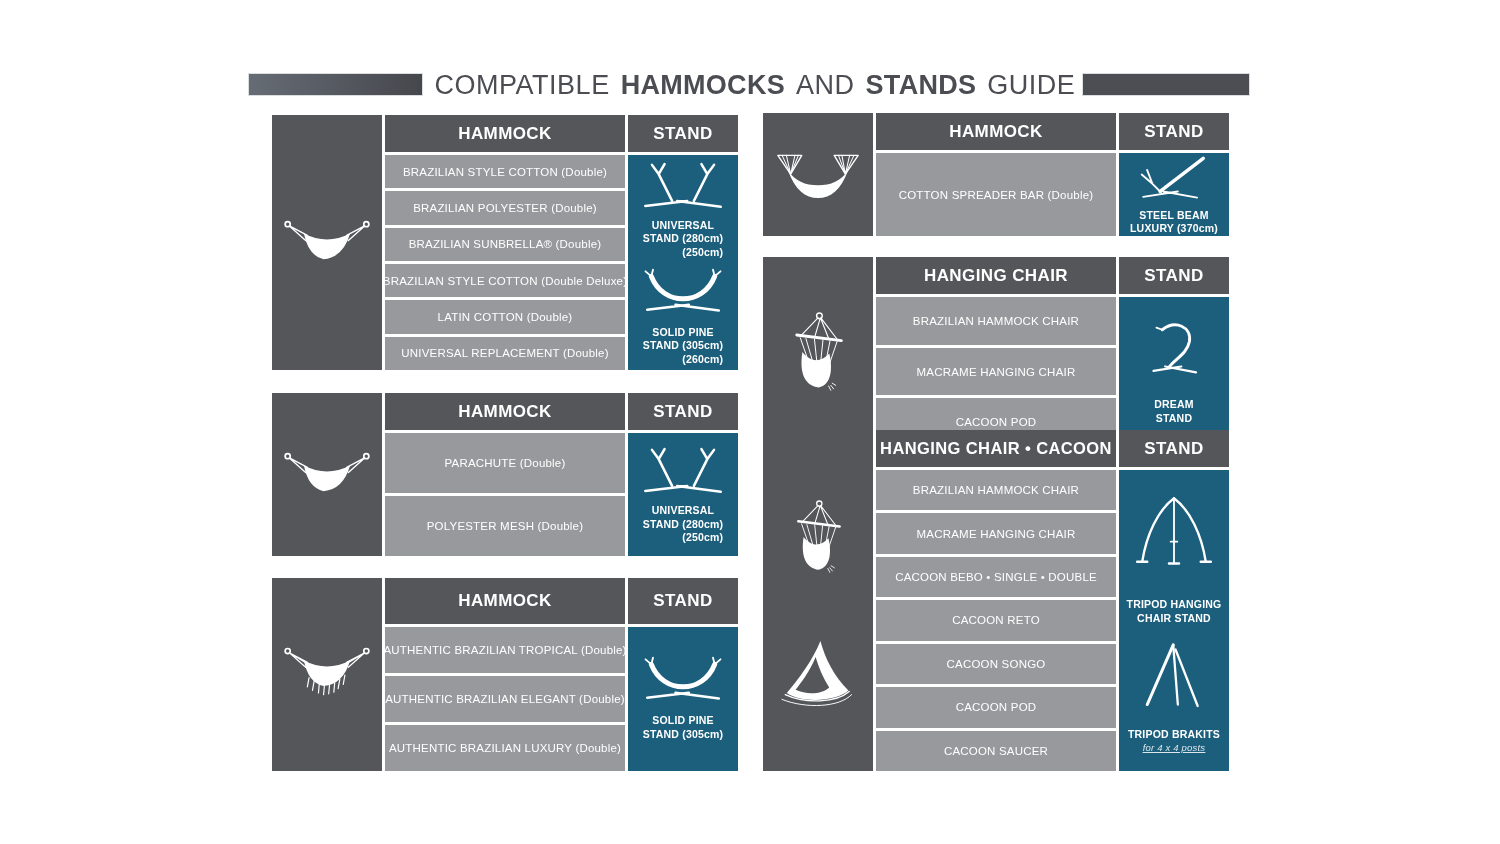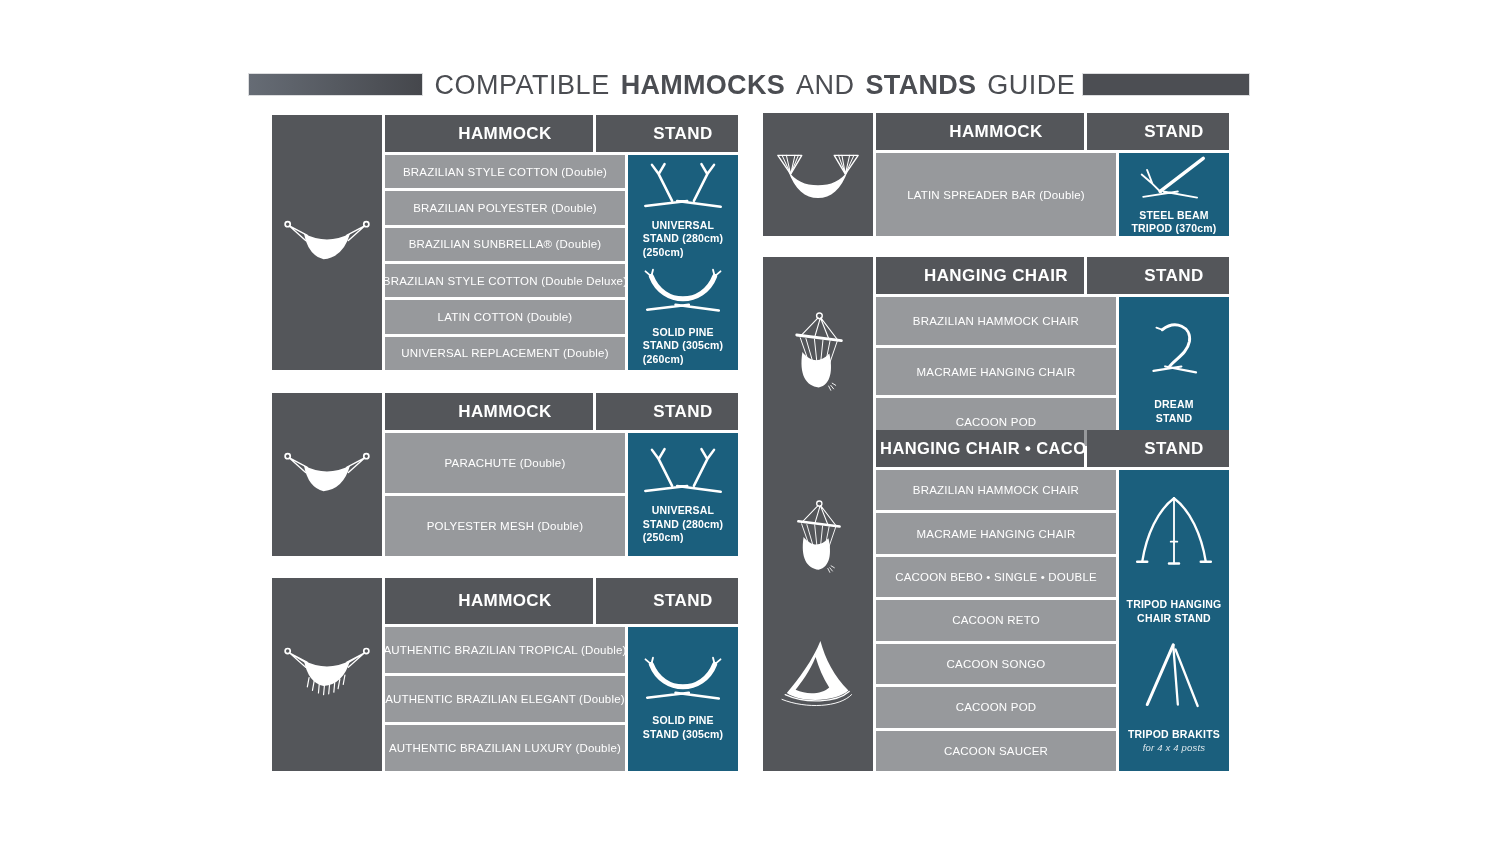--- a/index.html
+++ b/index.html
@@ -16,36 +16,36 @@
   .page-title .bold{font-weight:700;letter-spacing:.3px;}
   
   .ctable{position:absolute;width:466px;display:flex;gap:3px;}
   .icon-cell{width:110px;flex:none;background:var(--dark_gray,#54565A);
              display:flex;flex-direction:column;align-items:center;justify-content:center;}
   .tmain{flex:1;display:flex;flex-direction:column;gap:3px;min-width:0;}
   .thead{display:flex;gap:3px;height:37px;flex:none;}
   .tall .thead{height:46px;}
   .hcell{background:var(--dark_gray,#54565A);color:#fff;font-weight:700;
          display:flex;align-items:center;justify-content:center;
-         font-size:17px;letter-spacing:.4px;white-space:nowrap;padding-left:32px;}
+         font-size:17px;letter-spacing:.4px;white-space:nowrap;}
   .main-h{flex:1;min-width:0;}
   .stand-h{width:110px;flex:none;}
   .tbody{flex:1;display:flex;gap:3px;min-height:0;}
   .rows{flex:1;display:flex;flex-direction:column;gap:3px;min-width:0;}
   .row{flex:1;background:var(--row_gray,#97999C);color:#fff;
        display:flex;align-items:center;justify-content:center;
        font-size:11.5px;letter-spacing:.2px;text-align:center;padding:0 4px;white-space:nowrap;}
   .stand-cell{width:110px;flex:none;background:var(--teal,#1B5F7D);color:#fff;
               display:flex;flex-direction:column;align-items:center;justify-content:center;gap:8px;
               padding:0 0;box-sizing:border-box;}
   .stand-label{font-weight:700;font-size:10.5px;line-height:1.3;letter-spacing:.2px;}
   .sl-c{display:block;text-align:center;}
-  .sl-r{display:block;text-align:left;}
+  .sl-r{display:block;text-align:right;}
   .stand-note{display:block;font-weight:400;font-style:italic;font-size:9.5px;
-              color:rgba(255,255,255,.85);text-align:center;margin-top:1px;}
+              color:rgba(255,255,255,.85);text-align:center;margin-top:1px;text-decoration:underline;}
   svg{display:block;}
   .ln{stroke:#fff;fill:none;stroke-linecap:round;stroke-linejoin:round;}
   .fl{fill:#fff;stroke:none;}
   .dk{fill:var(--dark_gray,#54565A);stroke:none;}
 </style>
 </head>
 <body>
 
 <div class="canvas">
 
@@ -192,31 +192,31 @@
         <path class="fl" d="M20 30 C28 52 40 62 55 62 C70 62 82 52 90 30 C82 42 70 47 55 47 C40 47 28 42 20 30 Z"></path>
       </svg>
     </div>
     <div class="tmain">
       <div class="thead">
         <div class="hcell main-h">HAMMOCK</div>
         <div class="hcell stand-h">STAND</div>
       </div>
       <div class="tbody">
         <div class="rows">
-          <div class="row">LATIN SPREADER BAR (Double)</div>
+          <div class="row">COTTON SPREADER BAR (Double)</div>
         </div>
         <div class="stand-cell">
           <svg width="86" height="50" viewBox="0 0 100 62">
             <path class="ln" d="M32 50 L88 7" stroke-width="4.5"></path>
             <path class="ln" d="M8 28 L22 40 M15 22 L22 40 M22 40 L33 51" stroke-width="2.4"></path>
             <path class="ln" d="M10 57 L55 50 M36 50 L80 58" stroke-width="2.4"></path>
           </svg>
           <div class="stand-label">
             <span class="sl-c">STEEL BEAM</span>
-            <span class="sl-c">TRIPOD (370cm)</span>
+            <span class="sl-c">LUXURY (370cm)</span>
           </div>
         </div>
       </div>
     </div>
   </section>
 
   <section class="ctable" style="left:763px;top:257px;height:189px;">
     <div class="icon-cell">
       <svg width="78" height="112" viewBox="0 0 110 120">
         <circle class="ln" cx="57" cy="9" r="4" stroke-width="2"></circle>

